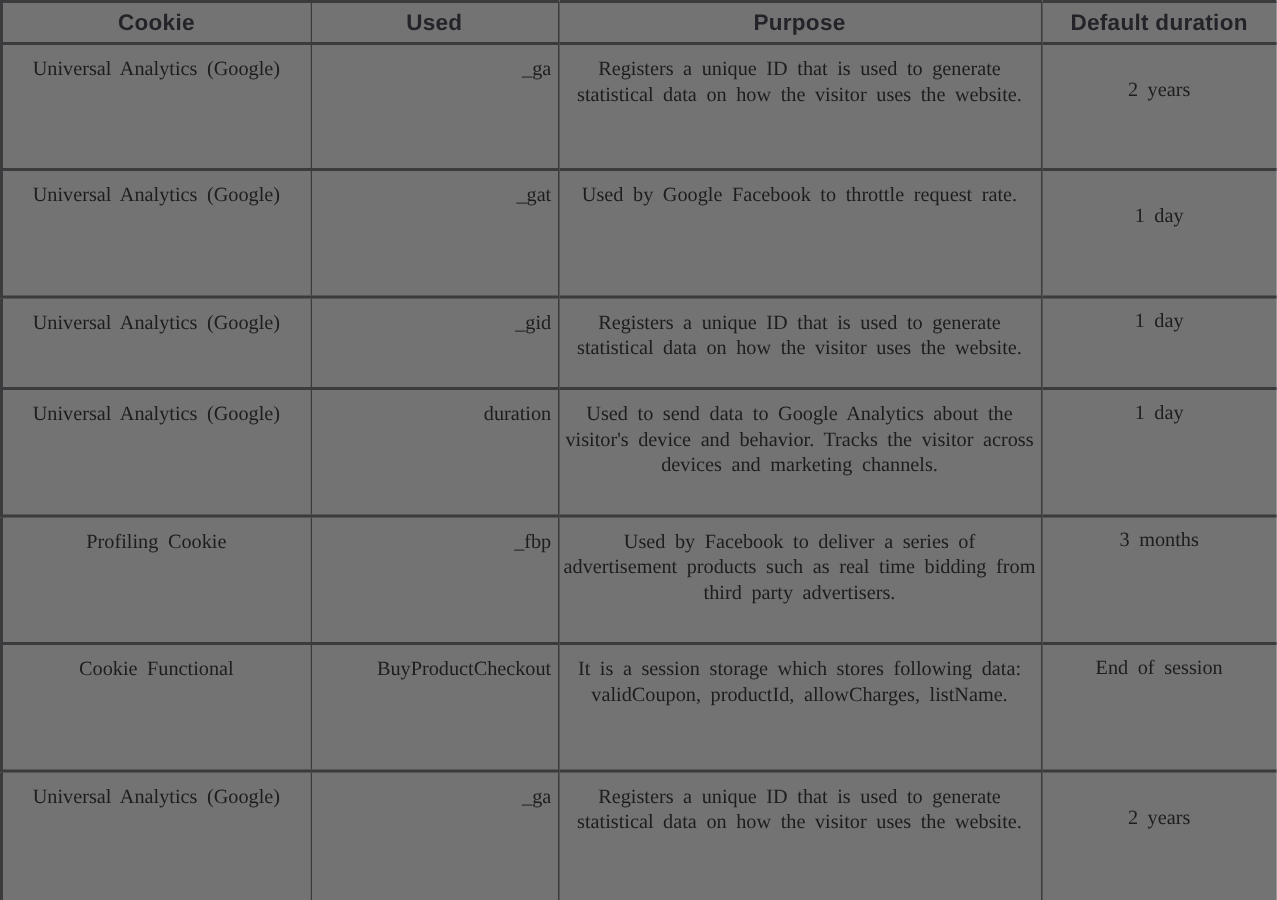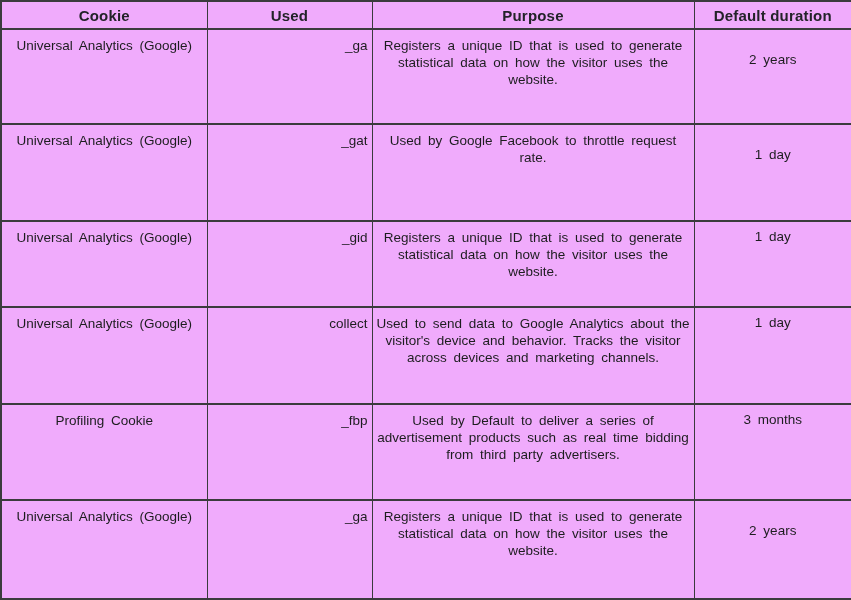--- a/index.html
+++ b/index.html
@@ -25,41 +25,42 @@
   col.c-name     { width: 165px; }
   col.c-purpose  { width: 322px; }
   col.c-duration { width: 158px; }
 
   th, td {
     border: 2px solid #3b3b3d;
     border-left-width: 1px;
     border-right-width: 1px;
     padding: 0;
     box-sizing: border-box;
-    background: #f0abfc;
+    background: #737373;
   }
   th:first-child, td:first-child { border-left-width: 2px; }
   th:last-child,  td:last-child  { border-right-width: 2px; }
 
   thead tr { height: 28px; }
   th {
     font-size: 15px;
     font-weight: bold;
     text-align: center;
     vertical-align: middle;
     color: #232329;
     letter-spacing: 0.2px;
   }
 
   td {
     font-size: 13.5px;
     line-height: 17px;
     text-align: center;
     vertical-align: top;
     word-spacing: 3px;
+    font-family: Liberation Serif, serif;
   }
   td.cookie-cell   { padding: 7px 4px 0 4px; }
   td.name-cell     { padding: 7px 4px 0 4px; text-align: right; }
   td.purpose-cell  { padding: 7px 3px 16px 3px; }
   td.duration-cell { padding: 6px 4px 0 4px; margin-top: 39px; }
   td.duration-cell.dur-low { padding-top: 21px; }
 
   tr.r1 { height: 84px; }
   tr.r2 { height: 85px; }
   tr.r3 { height: 61px; }
@@ -100,29 +101,35 @@
       <td class="duration-cell dur-low">1 day</td>
     </tr>
     <tr class="r3">
       <td class="cookie-cell">Universal Analytics (Google)</td>
       <td class="name-cell">_gid</td>
       <td class="purpose-cell">Registers a unique ID that is used to generate statistical data on how the visitor uses the website.</td>
       <td class="duration-cell">1 day</td>
     </tr>
     <tr class="r4">
       <td class="cookie-cell">Universal Analytics (Google)</td>
-      <td class="name-cell">collect</td>
+      <td class="name-cell">duration</td>
       <td class="purpose-cell">Used to send data to Google Analytics about the visitor's device and behavior. Tracks the visitor across devices and marketing channels.</td>
       <td class="duration-cell">1 day</td>
     </tr>
     <tr class="r5">
       <td class="cookie-cell">Profiling Cookie</td>
       <td class="name-cell">_fbp</td>
-      <td class="purpose-cell">Used by Default to deliver a series of advertisement products such as real time bidding from third party advertisers.</td>
+      <td class="purpose-cell">Used by Facebook to deliver a series of advertisement products such as real time bidding from third party advertisers.</td>
       <td class="duration-cell">3 months</td>
+    </tr>
+    <tr class="r6">
+      <td class="cookie-cell">Cookie Functional</td>
+      <td class="name-cell">BuyProductCheckout</td>
+      <td class="purpose-cell">It is a session storage which stores following data: validCoupon, productId, allowCharges, listName.</td>
+      <td class="duration-cell">End of session</td>
     </tr>
     <tr class="r7">
       <td class="cookie-cell">Universal Analytics (Google)</td>
       <td class="name-cell">_ga</td>
       <td class="purpose-cell">Registers a unique ID that is used to generate statistical data on how the visitor uses the website.</td>
       <td class="duration-cell dur-low">2 years</td>
     </tr>
   </tbody>
 </table>
 

